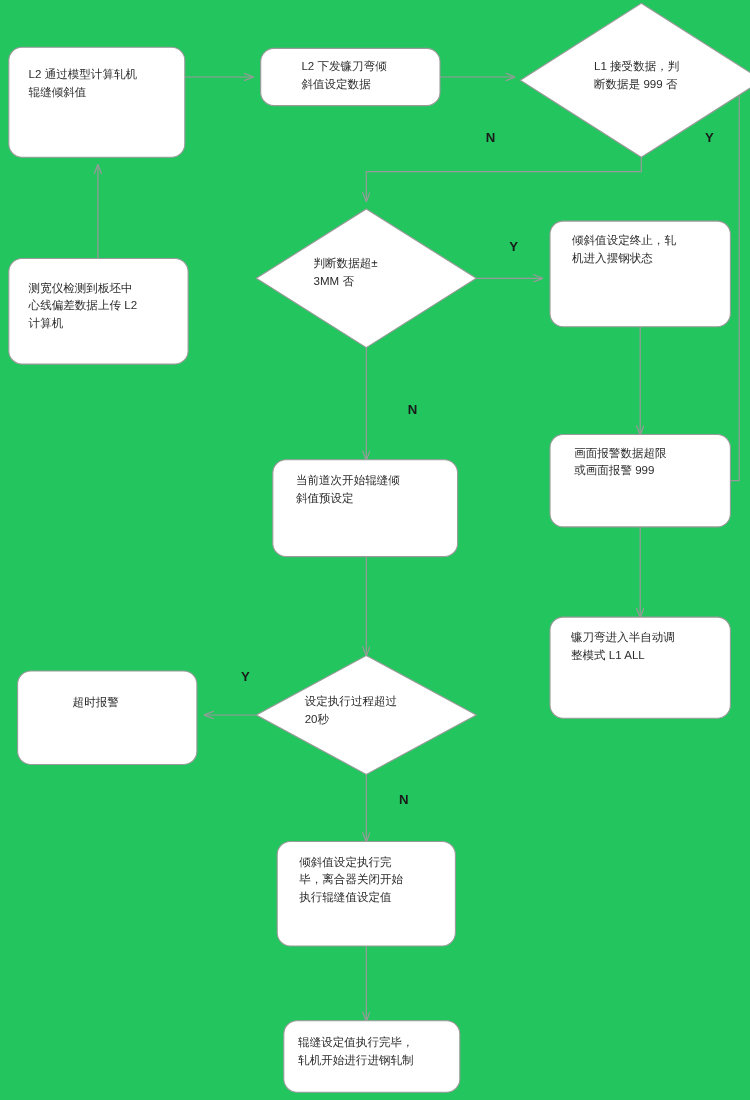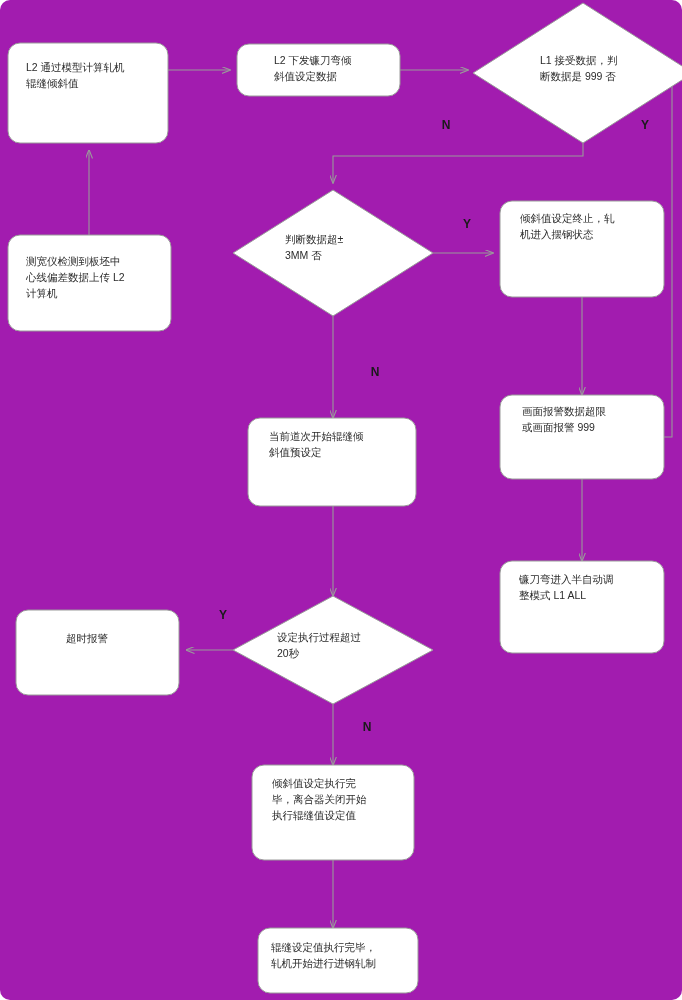--- a/index.html
+++ b/index.html
@@ -4,24 +4,23 @@
 <style>
   html, body {
     margin: 0;
     padding: 0;
     background: #ffffff;
   }
   #page {
     position: relative;
     width: 682px;
     height: 1000px;
-    background: #a21caf;
+    background: #22c55e;
     overflow: hidden;
     font-family: "Liberation Sans", "DejaVu Sans", sans-serif;
-    border-radius: 10px;
   }
   svg.flow {
     position: absolute;
     left: 0;
     top: 0;
     width: 682px;
     height: 1000px;
   }
   .shape {
     fill: #ffffff;

